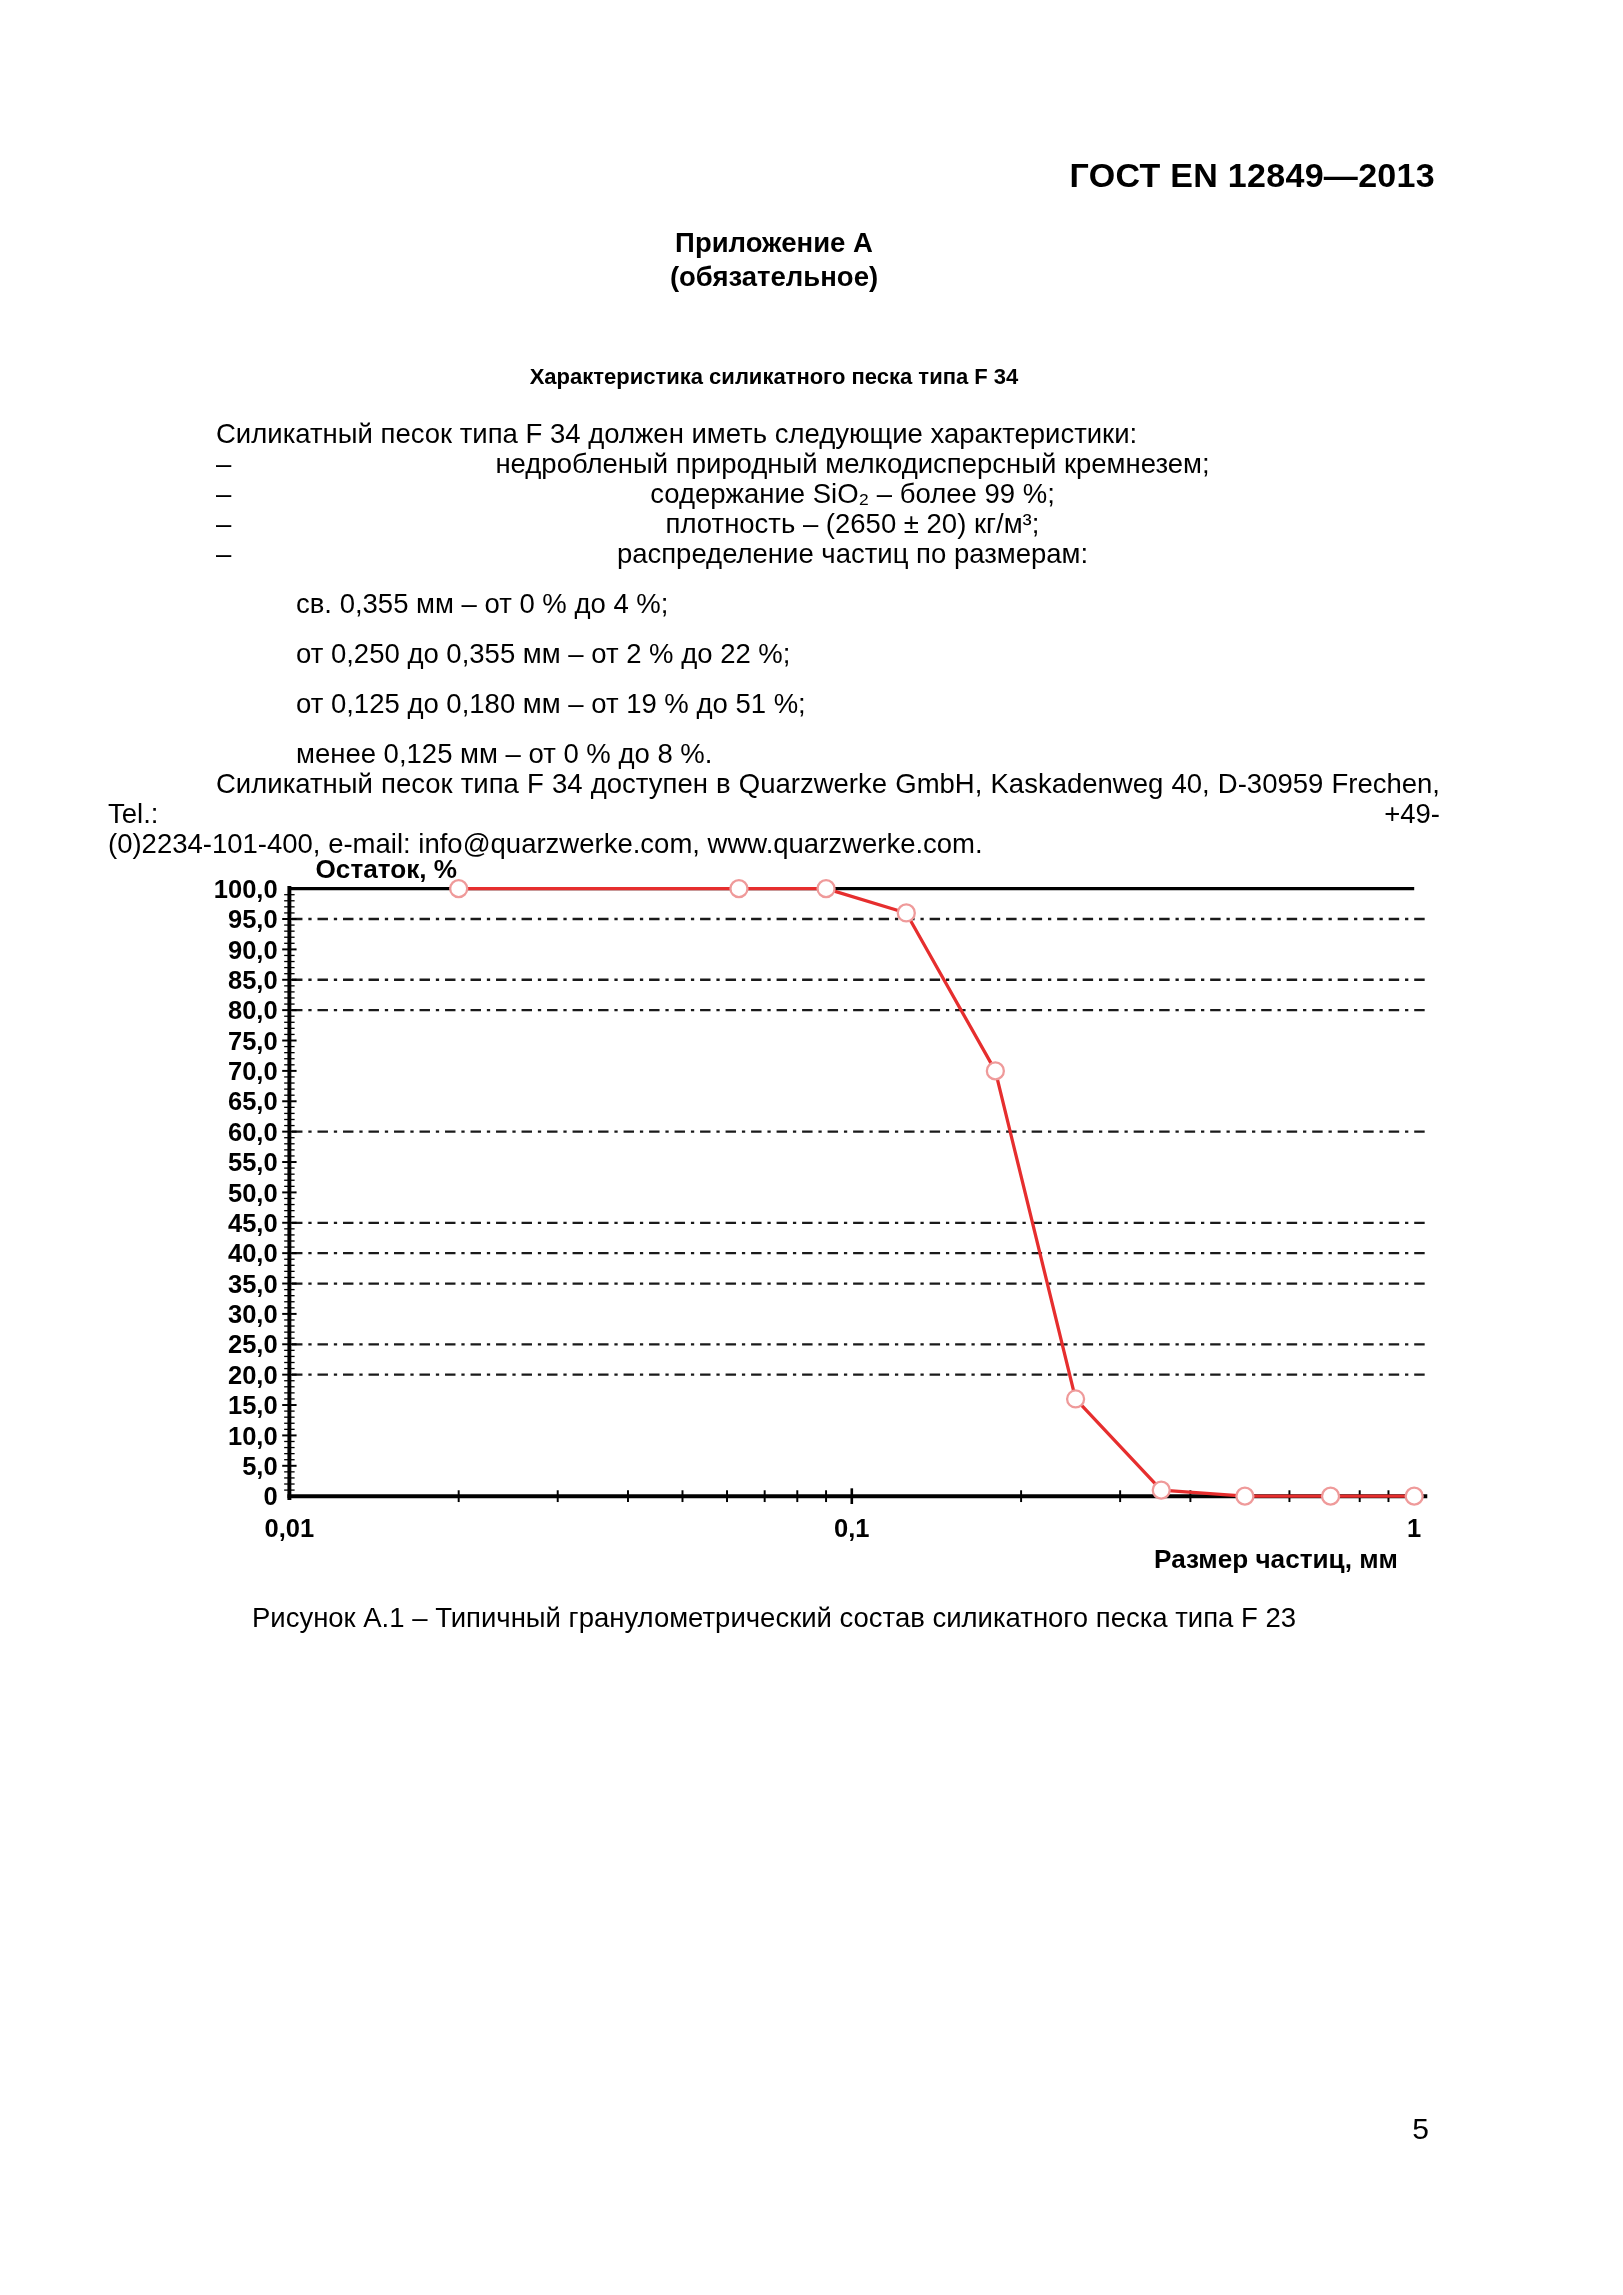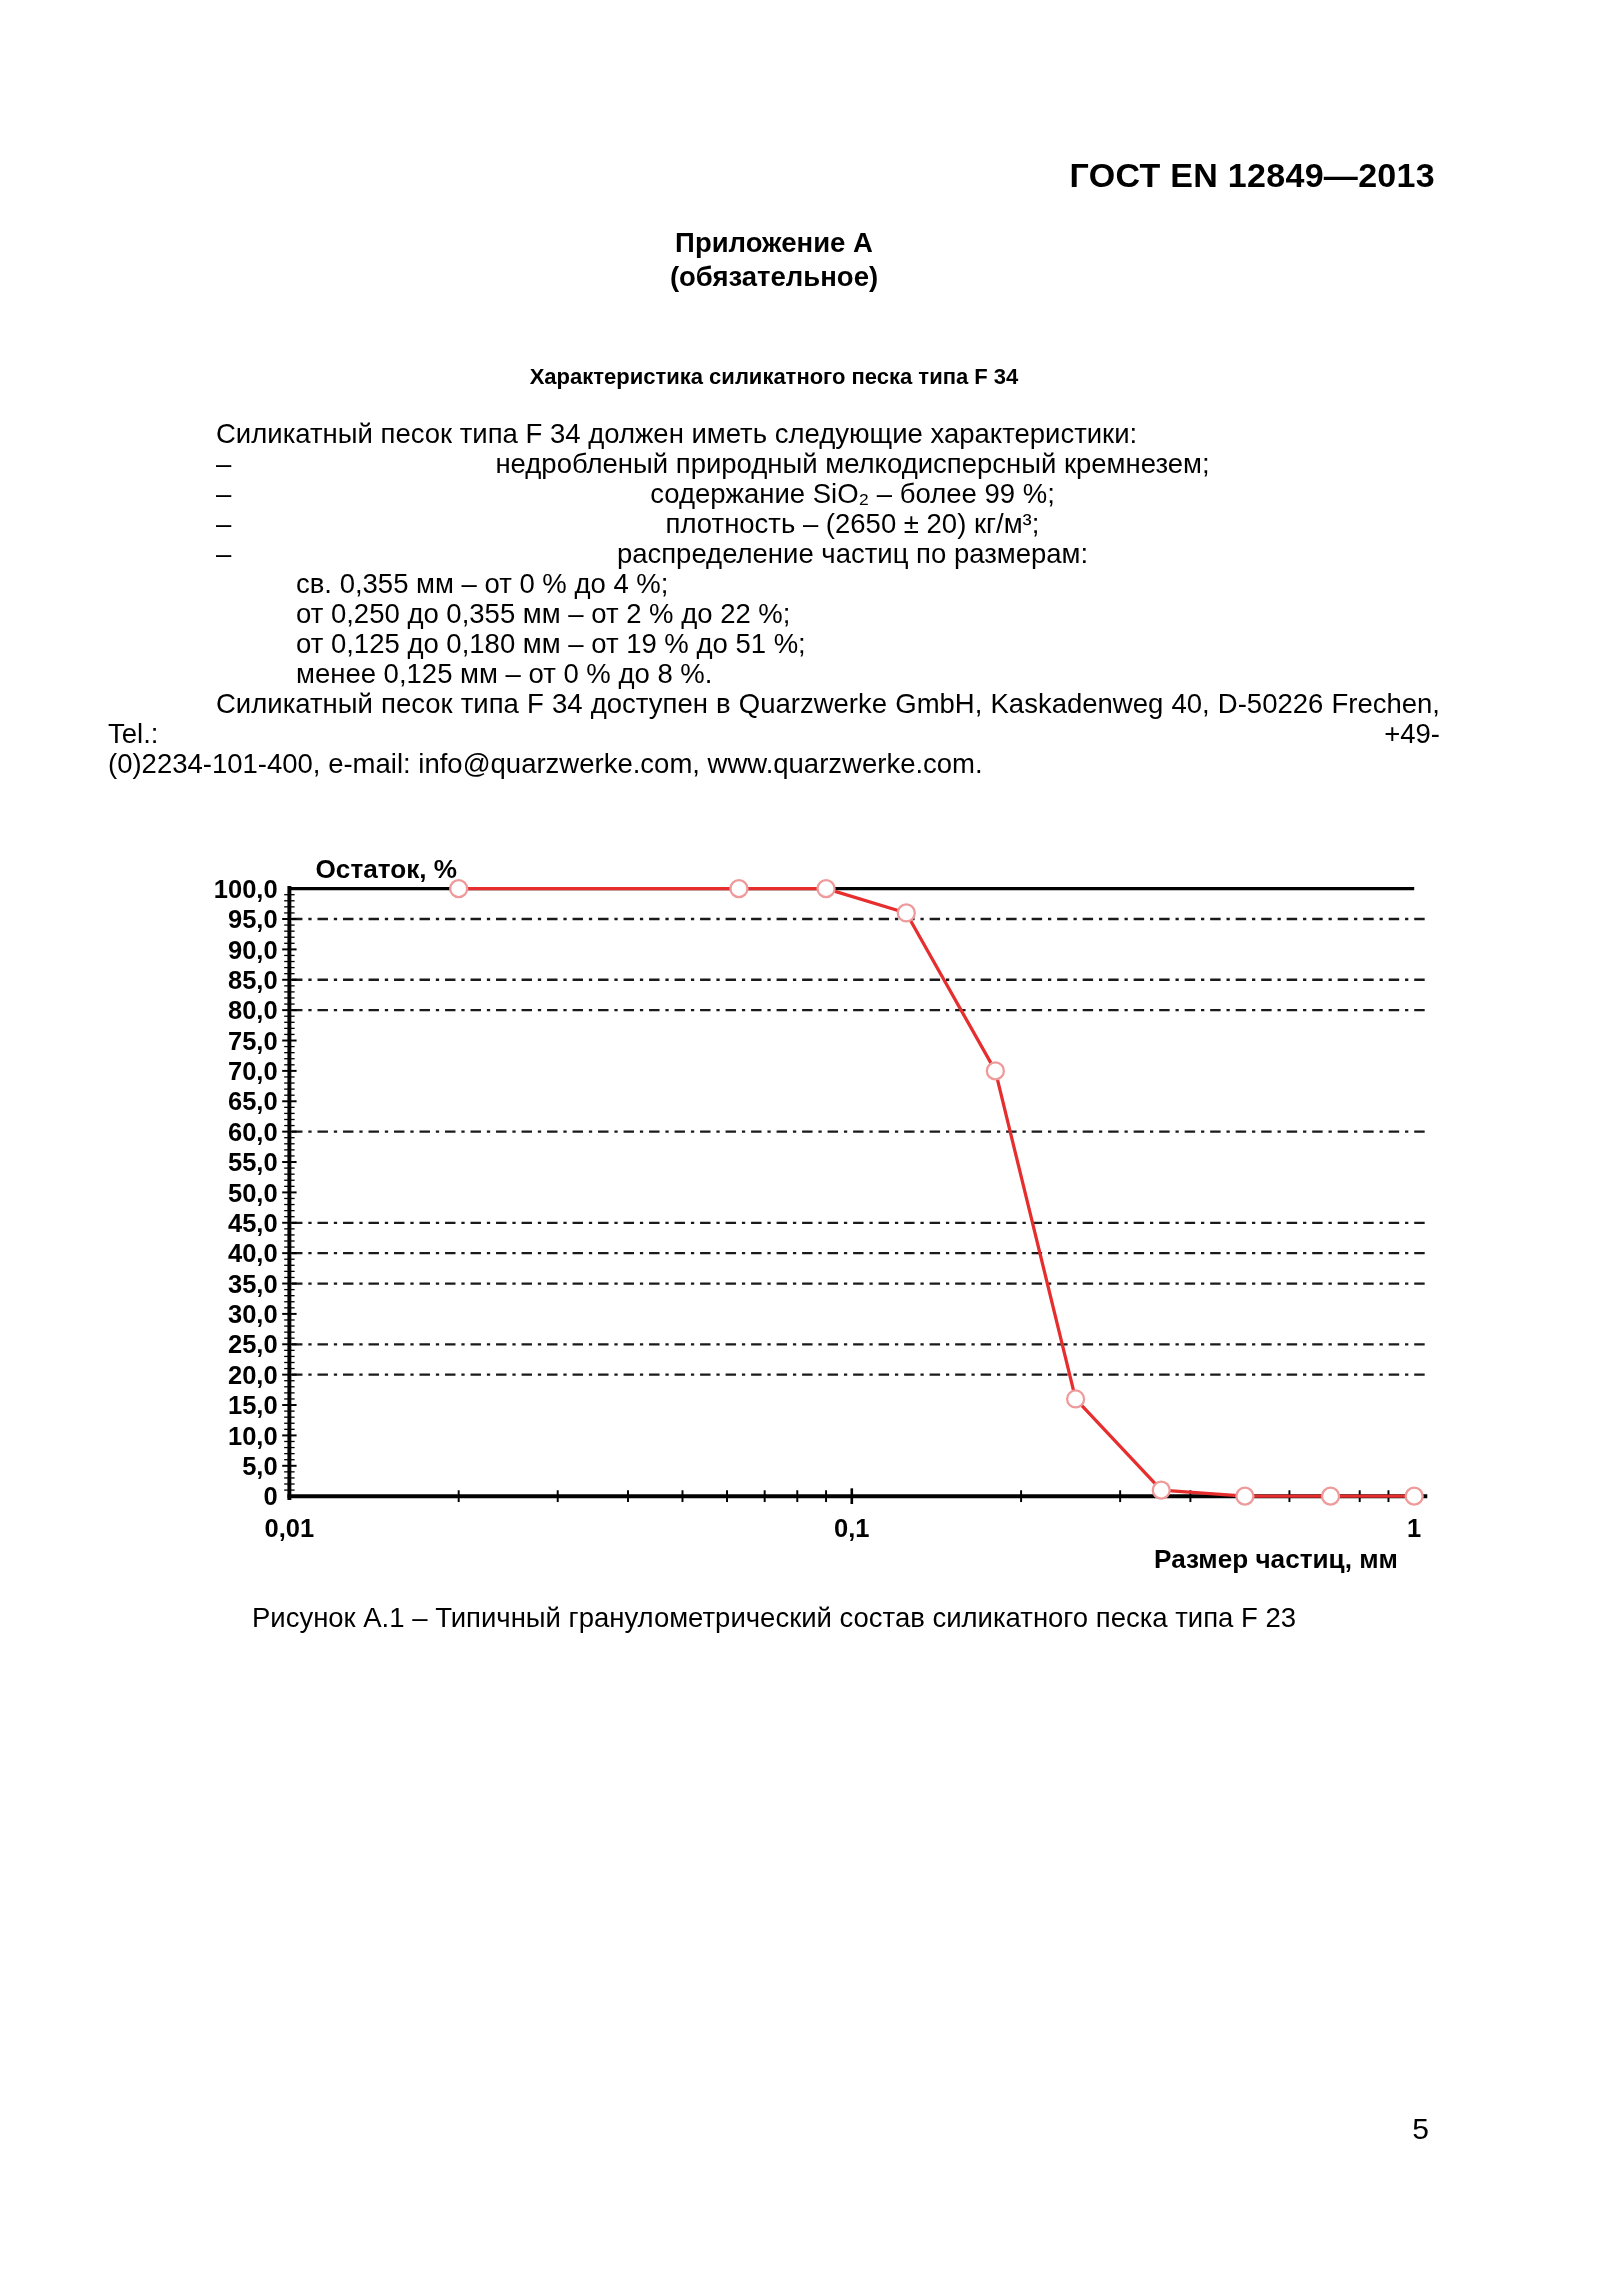--- a/index.html
+++ b/index.html
@@ -21,21 +21,21 @@
     top:364px;left:108px;width:1332px;text-align:center;
     font-size:22px;font-weight:bold;white-space:nowrap;
   }
   .content{
     top:419px;left:108px;width:1332px;font-size:27.5px;line-height:30px;
   }
   .intro{ text-indent:108px; }
   .bullet-row{ display:flex; }
   .bullet-dash{ padding-left:108px; width:49px; flex:0 0 auto; box-sizing:content-box;}
   .bullet-text{ flex:1 1 auto;text-align:center; }
-  .sieve-line{ padding-left:188px; }
+  .sieve-line{ padding-left:188px;margin-top:20px; }
   .avail-1{ text-indent:108px; text-align:justify; text-align-last:justify; }
   .avail-2{ }
   .chart-wrap{ top:818px; left:0; width:1623px; height:824px;padding-left:21px; }
   .figure-caption{
     top:1602px;left:108px;width:1332px;text-align:center;font-size:27.5px;
     white-space:nowrap;
   }
   .page-number{ top:2112px;right:194px;font-size:30px; }
   svg text{ font-family:"Liberation Sans","DejaVu Sans",sans-serif; }
 </style>
@@ -70,21 +70,21 @@
         <span class="bullet-dash">–</span>
         <span class="bullet-text">распределение частиц по размерам:</span>
       </div>
     </div>
   <div id="sieves">
       <div class="sieve-line">св. 0,355 мм – от 0 % до 4 %;</div>
       <div class="sieve-line">от 0,250 до 0,355 мм – от 2 % до 22 %;</div>
       <div class="sieve-line">от 0,125 до 0,180 мм – от 19 % до 51 %;</div>
       <div class="sieve-line">менее 0,125 мм – от 0 % до 8 %.</div>
     </div>
-  <div class="avail-1">Силикатный песок типа F 34 доступен в Quarzwerke GmbH, Kaskadenweg 40, D-50226 Frechen, Tel.: +49-</div>
+  <div class="avail-1">Силикатный песок типа F 34 доступен в Quarzwerke GmbH, Kaskadenweg 40, D-30959 Frechen, Tel.: +49-</div>
   <div class="avail-2">(0)2234-101-400, e-mail: info@quarzwerke.com, www.quarzwerke.com.</div>
 </div>
 
 <div class="abs chart-wrap" id="chart"><svg width="1623" height="824" viewBox="0 0 2481 1260">
       <line x1="414" y1="154.45000000000005" x2="2150" y2="154.45000000000005" stroke="#1a1a1a" stroke-width="3.5" stroke-dasharray="16 9 5 9"></line>
       <line x1="414" y1="247.35000000000002" x2="2150" y2="247.35000000000002" stroke="#1a1a1a" stroke-width="3.5" stroke-dasharray="16 9 5 9"></line>
       <line x1="414" y1="293.79999999999995" x2="2150" y2="293.79999999999995" stroke="#1a1a1a" stroke-width="3.5" stroke-dasharray="16 9 5 9"></line>
       <line x1="414" y1="479.6" x2="2150" y2="479.6" stroke="#1a1a1a" stroke-width="3.5" stroke-dasharray="16 9 5 9"></line>
       <line x1="414" y1="618.95" x2="2150" y2="618.95" stroke="#1a1a1a" stroke-width="3.5" stroke-dasharray="16 9 5 9"></line>
       <line x1="414" y1="665.4" x2="2150" y2="665.4" stroke="#1a1a1a" stroke-width="3.5" stroke-dasharray="16 9 5 9"></line>

